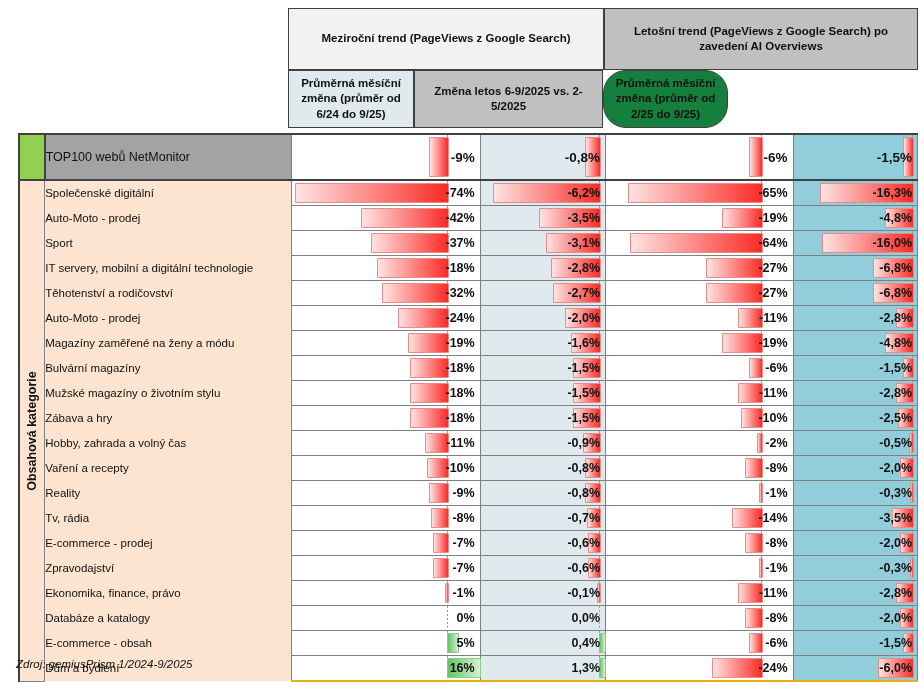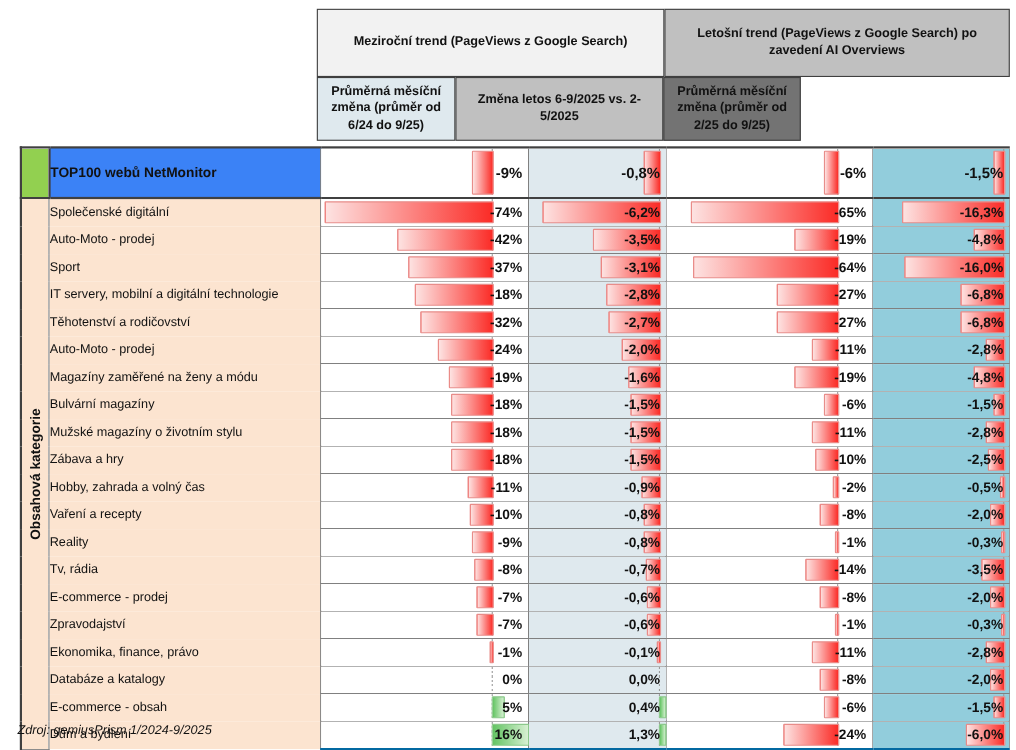--- a/index.html
+++ b/index.html
@@ -19,21 +19,21 @@
   .hdr-cell{
     box-sizing:border-box;
     border:1px solid #3f3f3f;
     display:flex;align-items:center;justify-content:center;text-align:center;
     font-weight:bold;font-size:11.5px;color:#111;line-height:1.32;
     padding:2px 6px;
   }
   .hg1{background:#f2f2f2;}
   .hg2{background:#dfe9ee;}
   .hg3{background:#c0c0c0;}
-  .hg4{background:#737373;}
+  .hg4{background:#15803d;border-radius:23px;}
 
   .w1{width:190px;} .w2{width:126px;} .w3{width:189px;} .w4{width:125px;}
   .wA{width:316px;} .wB{width:314px;}
 
   
   .tbl{position:absolute;left:18px;top:133px;width:900px;border-collapse:collapse;}
   .tbl td{padding:0;border:1px solid #808080;}
 
   .axis-cell{
     width:24px;background:#fce4d0;border-left:2px solid #404040 !important;
@@ -47,37 +47,37 @@
   }
 
   .lbl{
     width:246px;background:#fce4d0;font-size:11.5px;color:#111;
     padding:0 6px 0 20px;height:24px;white-space:nowrap;
     border-left:none !important;border-right:none !important;
     border-top:none !important;border-bottom:none !important;
   }
 
   tr.total .lbl{
-    background:#3b82f6;font-weight:bold;height:44px;font-size:12.5px;
+    background:#a3a3a3;font-weight:normal;height:44px;font-size:12.5px;
     border:2px solid #404040 !important;border-right:none !important;
   }
   tr.total .axis-cell{background:#92d050;border:2px solid #404040 !important;border-right:none !important;}
 
   
   .dc{position:relative;height:24px;vertical-align:middle;}
   .c1{width:190px;background:#ffffff;}
   .c2{width:126px;background:#dfe9ee;}
   .c3{width:189px;background:#ffffff;}
   .c4{width:125px;background:#92cddc;}
   tr.total .dc{height:44px;}
   tr.total td.c1,tr.total td.c2,tr.total td.c3,tr.total td.c4{
     border-top:2px solid #404040;border-bottom:2px solid #404040;
   }
   tr.first-data td{border-top:2px solid #404040;}
-  tr.last-data td{border-bottom:2px solid #0369a1;}
+  tr.last-data td{border-bottom:2px solid #eab308;}
 
   .bar{position:absolute;top:2px;bottom:2px;border-radius:1px;}
   .bar.neg{
     background:linear-gradient(to right,#fde3e2,#fb2b26);
     border:1px solid #e88d8a;
   }
   .bar.pos{
     background:linear-gradient(to left,#d7f0d2,#63c463);
     border:1px solid #8cc98c;
   }

